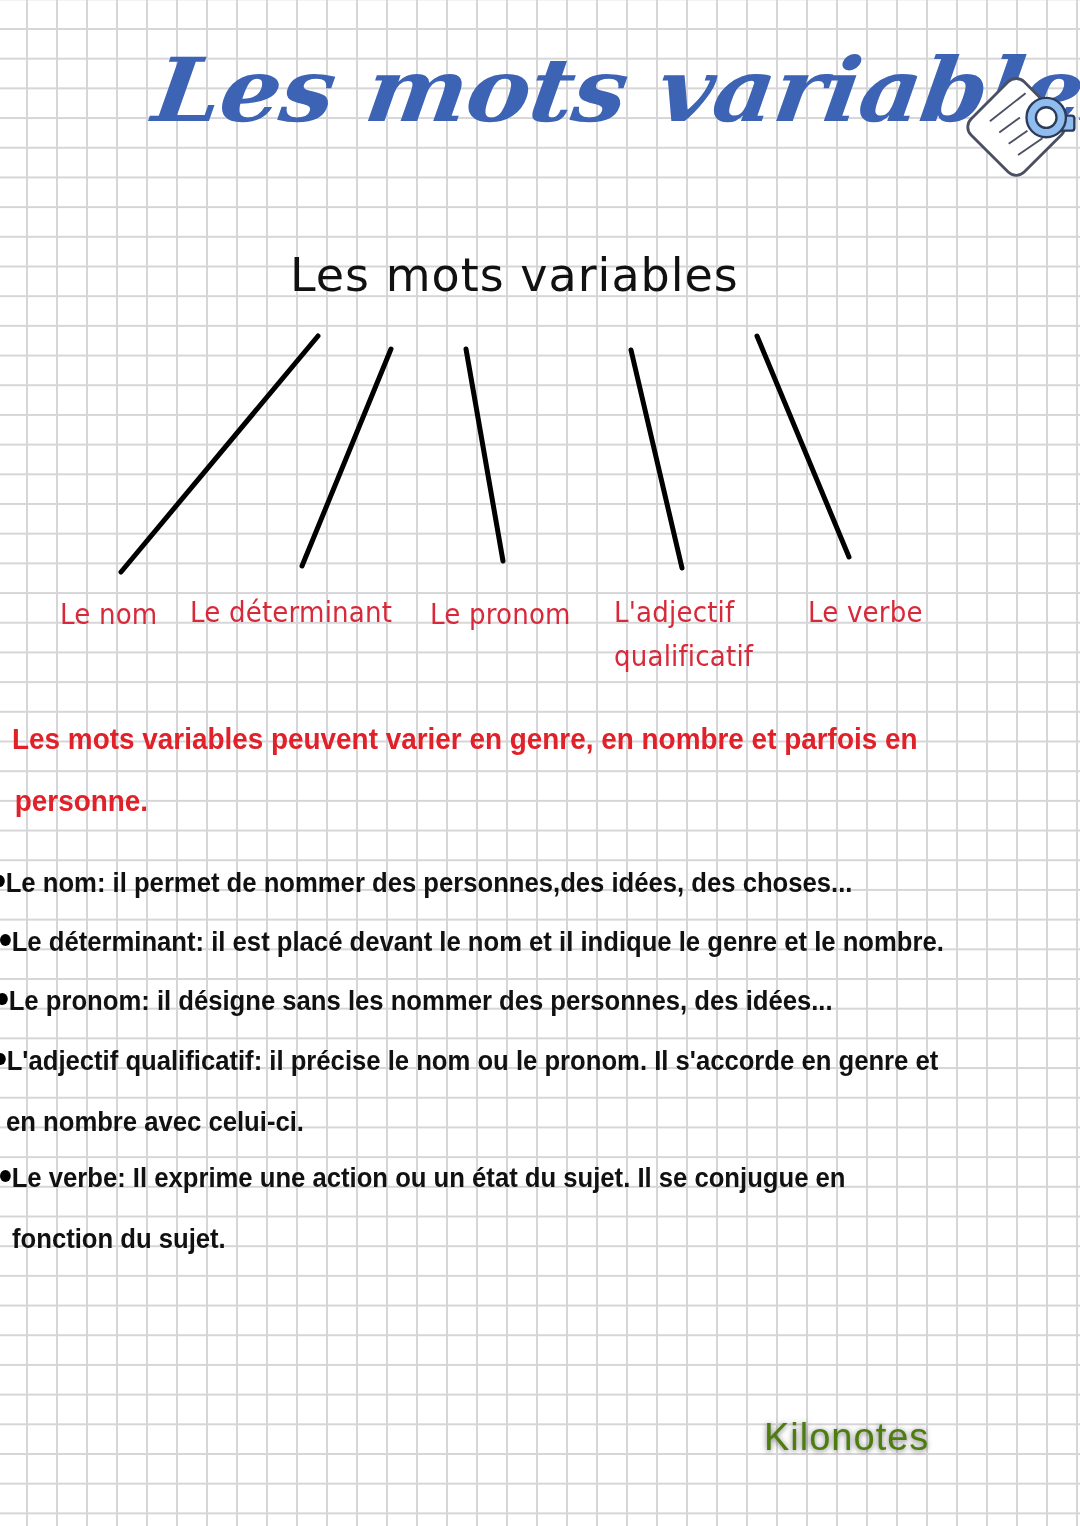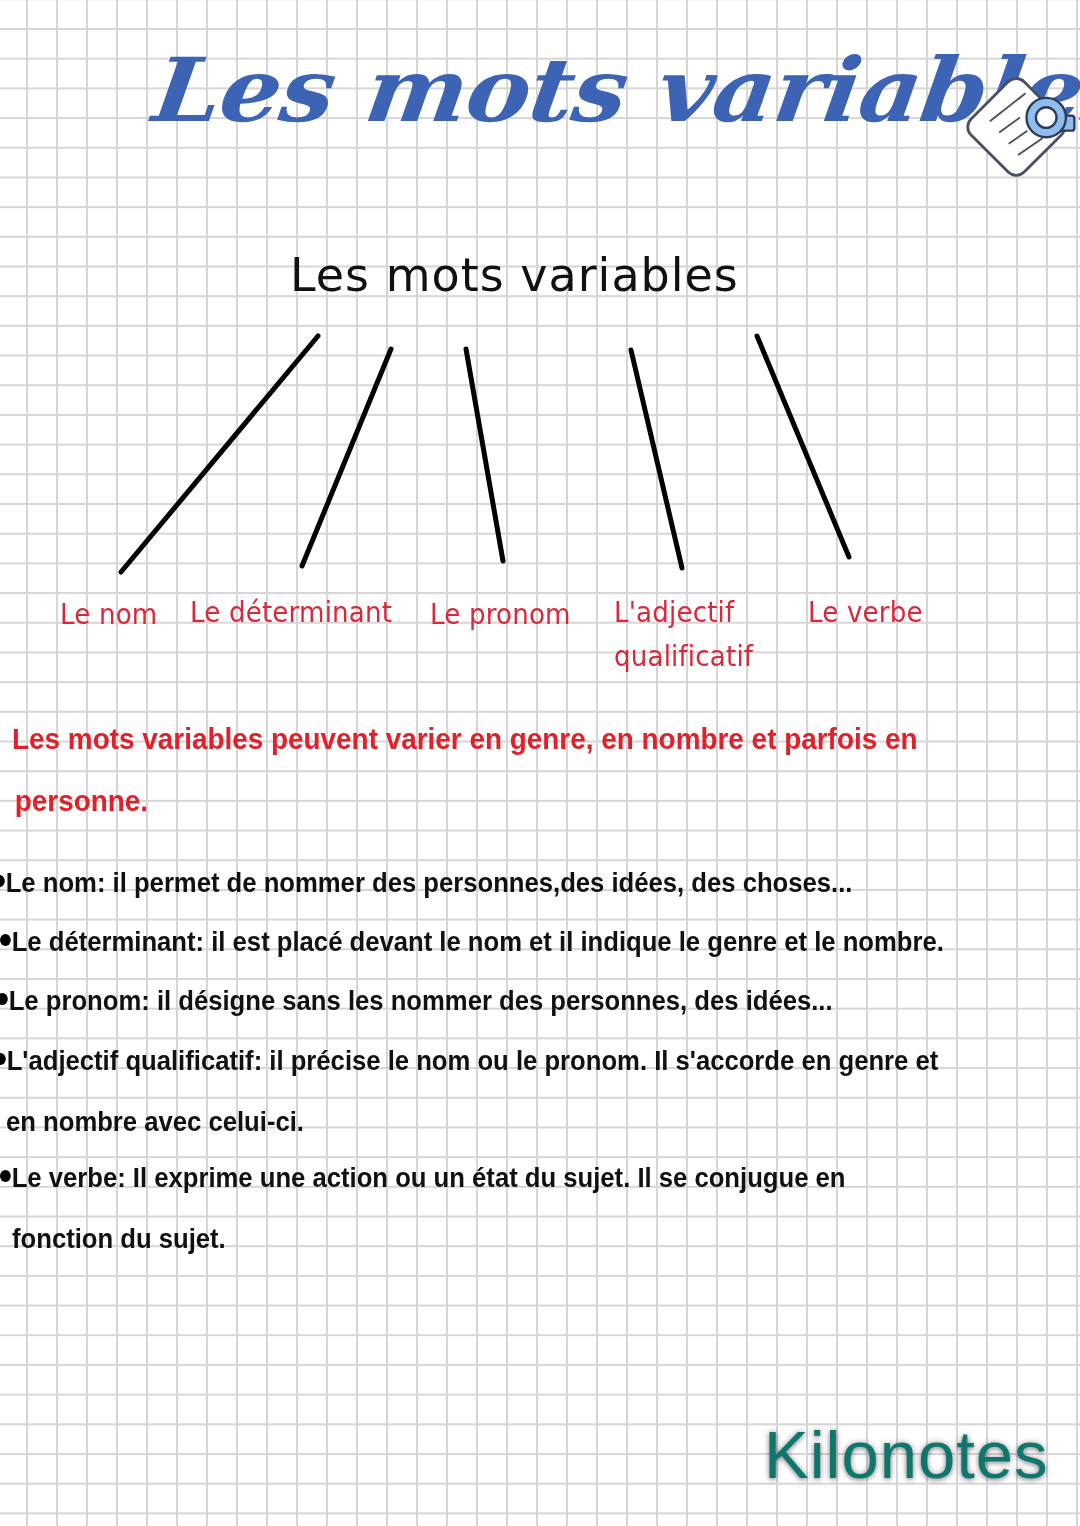--- a/index.html
+++ b/index.html
@@ -45,21 +45,21 @@
   .defs { left: 0; top: 862px; width: 1120px; }
   .def {
     font-family: "Liberation Sans", sans-serif; font-weight: bold;
     font-size: 28.5px; color: #111; white-space: nowrap;
     transform: scaleX(0.9); transform-origin: left top;
     position: relative;
   }
   .def .bullet { display: inline-block; width: 12px; height: 12px; border-radius: 50%; background: #000; margin-right: 1px; vertical-align: middle; position: relative; top: -3px;}
   .watermark {
     left: 764px; top: 1416px;
-    font-family: "Liberation Sans", sans-serif; font-size: 67px; color: #0f766e;
+    font-family: "Liberation Sans", sans-serif; font-size: 38px; color: #4d7c0f;
     text-shadow: 0 0 6px rgba(0,0,0,0.35), 0 2px 4px rgba(0,0,0,0.25);
     letter-spacing: 1px; white-space: nowrap;
   }
 </style>
 </head>
 <body>
 
 <div class="abs title">Les mots variables</div>
 
 <svg class="abs title-icon" viewBox="0 0 130 130">

